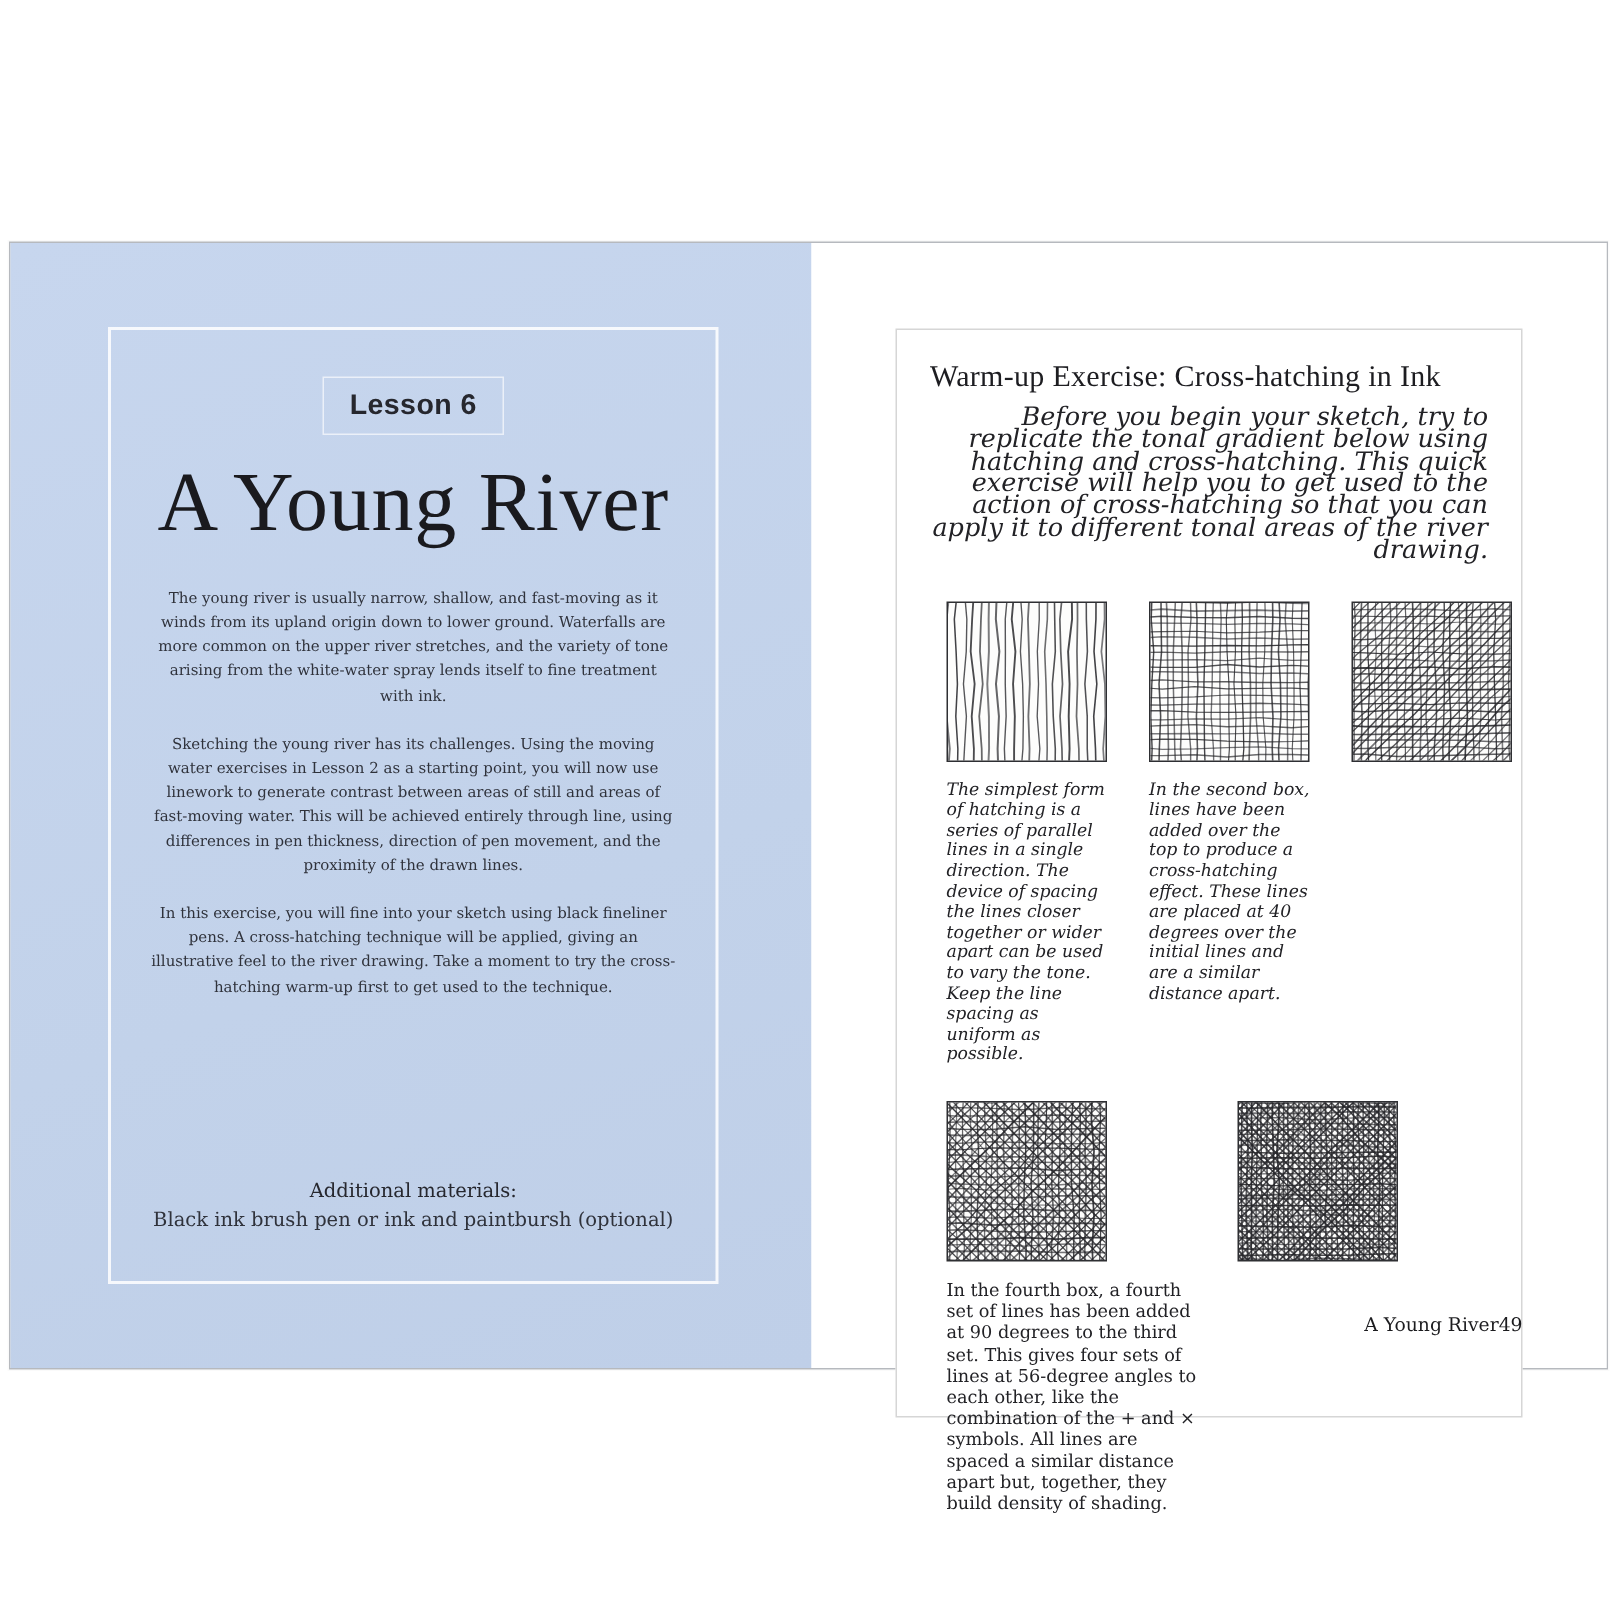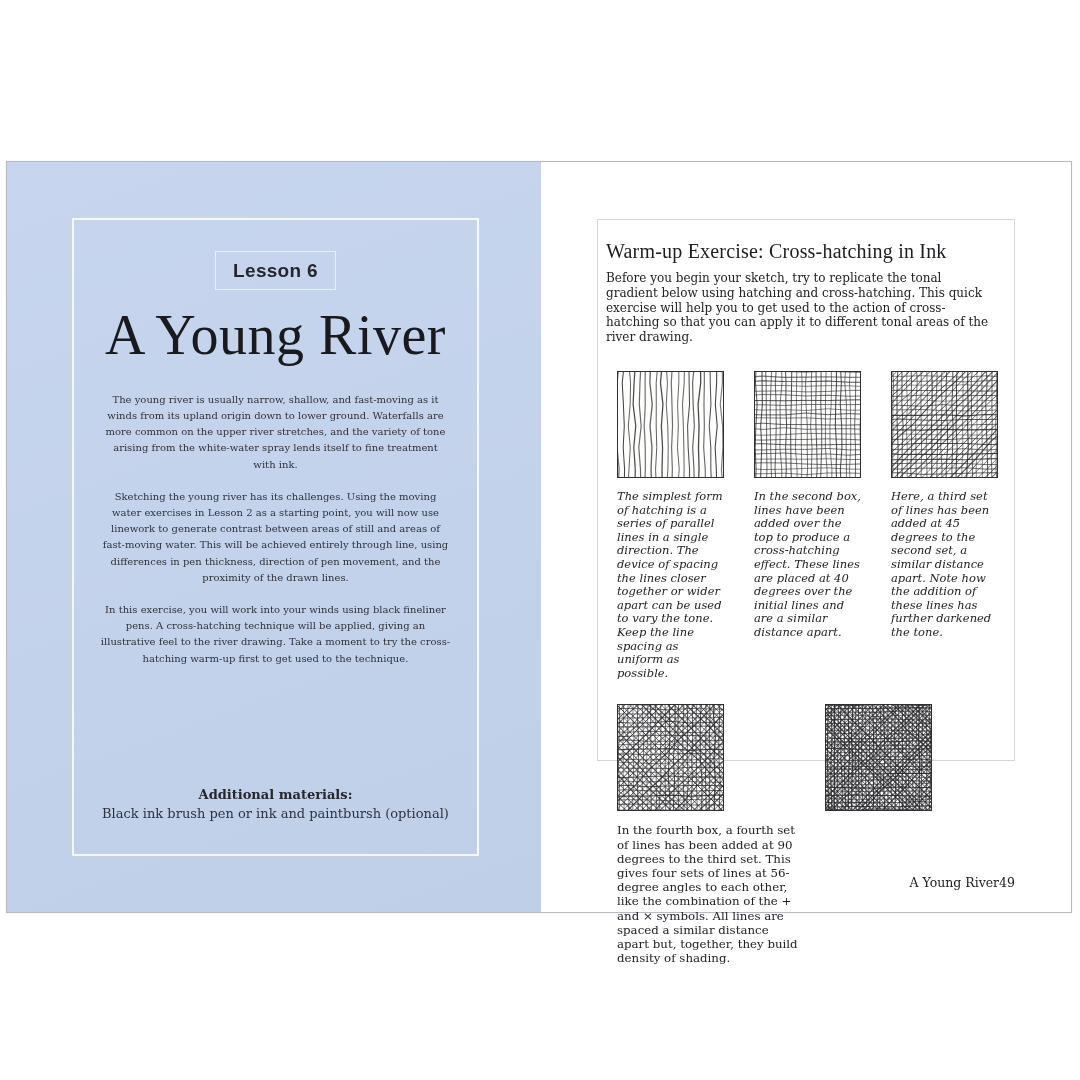--- a/index.html
+++ b/index.html
@@ -17,31 +17,31 @@
            display:flex; flex-direction:column; align-items:center; text-align:center; }
   .lesson-badge { margin-top:31px; border:1px solid rgba(255,255,255,0.65);
                   padding:8px 17px 7px;
                   font-family:"Liberation Sans", sans-serif; font-weight:bold;
                   font-size:19px; letter-spacing:0.3px; color:#26272e; }
   .left-title { margin-top:16px; font-family:"Liberation Serif", serif; font-weight:400;
                 font-size:56px; line-height:1.05; color:#1a1a1e; letter-spacing:0.5px; }
   .left-body { width:350px; margin-top:27px; display:flex; flex-direction:column; gap:16px;
                font-size:10px; line-height:16.2px; color:#2f323b; }
   .materials { margin-top:auto; padding-bottom:33px; width:380px; }
-  .materials-label { font-weight:bold; font-size:13px; color:#26272e; margin-bottom:4px; }
+  .materials-label { font-weight:normal; font-size:13px; color:#26272e; margin-bottom:4px; }
   .materials-text  { font-size:13px; color:#2f323b; }
 
   
   .page-right { flex:1; background:#ffffff; position:relative; }
-  .rbox { position:absolute; left:56px; right:56px; top:57px; height:542px;
-          border:1px solid #d6d6d6; background:#fff; padding:18px 8px 0; }
+  .rbox { position:absolute; left:56px; right:56px; top:57px; height:726px;
+          border:1px solid #d6d6d6; background:#fff; padding:18px 22px 0; }
   .ex-heading { font-family:"Liberation Serif", serif; font-weight:400;
                 font-size:20px; letter-spacing:0.2px; color:#1d1d21; margin:2px 0 8px; }
-  .ex-intro { font-size:12px; line-height:14.8px; color:#222226;
-              max-width:390px; }
+  .ex-intro { font-style:italic; font-size:17px; line-height:14.8px; color:#222226;
+              max-width:390px;text-align:right; }
   .swatch-row { display:flex; margin-top:26px;margin-left:11px; }
   .row1 .sw-col { width:109px; margin-right:28px; }
   .row1 .sw-col:last-child { margin-right:0; }
   .row2 { margin-top:24px; }
   .row2 .sw-col { width:184px; margin-right:26px; }
   .row2 .sw-col:last-child { margin-right:0; }
   .hatch-box { width:107px; height:107px; border:1.5px solid #2e2f33; background:#fdfdfc; }
   .hatch-box svg { display:block; width:100%; height:100%; }
   .sw-caption { margin-top:12px; font-size:11.5px; line-height:13.6px; color:#222226; }
   .sw-caption.italic { font-style:italic; }
@@ -56,21 +56,21 @@
 
 <div class="spread">
 
   <div class="page-left">
     <div class="frame">
       <div class="lesson-badge">Lesson 6</div>
       <h1 class="left-title">A Young River</h1>
       <div class="left-body">
         <p>The young river is usually narrow, shallow, and fast-moving as it winds from its upland origin down to lower ground. Waterfalls are more common on the upper river stretches, and the variety of tone arising from the white-water spray lends itself to fine treatment with ink.</p>
         <p>Sketching the young river has its challenges. Using the moving water exercises in Lesson 2 as a starting point, you will now use linework to generate contrast between areas of still and areas of fast-moving water. This will be achieved entirely through line, using differences in pen thickness, direction of pen movement, and the proximity of the drawn lines.</p>
-        <p>In this exercise, you will work into your winds using black fineliner pens. A cross-hatching technique will be applied, giving an illustrative feel to the river drawing. Take a moment to try the cross-hatching warm-up first to get used to the technique.</p>
+        <p>In this exercise, you will fine into your sketch using black fineliner pens. A cross-hatching technique will be applied, giving an illustrative feel to the river drawing. Take a moment to try the cross-hatching warm-up first to get used to the technique.</p>
       </div>
       <div class="materials">
         <div class="materials-label">Additional materials:</div>
         <div class="materials-text">Black ink brush pen or ink and paintbursh (optional)</div>
       </div>
     </div>
   </div>
 
   <div class="page-right">
     <div class="rbox">
@@ -362,21 +362,20 @@
                   <path d="M131.6,-55 L132.0,-33 L130.6,-11 L130.9,11 L131.9,33 L130.9,55 L130.8,77 L131.6,99 L131.0,121 L131.1,143" fill="none" stroke="#26262a" stroke-width="0.78" stroke-opacity="0.78" stroke-linecap="round"></path>
                   <path d="M135.8,-55 L136.5,-33 L134.8,-11 L136.6,11 L136.5,33 L135.7,55 L135.5,77 L134.8,99 L136.4,121 L135.5,143" fill="none" stroke="#26262a" stroke-width="0.90" stroke-opacity="0.68" stroke-linecap="round"></path>
                   <path d="M141.0,-55 L141.1,-33 L141.9,-11 L141.1,11 L142.0,33 L140.4,55 L141.7,77 L140.9,99 L140.2,121 L141.6,143" fill="none" stroke="#26262a" stroke-width="1.11" stroke-opacity="0.74" stroke-linecap="round"></path>
                   <path d="M146.6,-55 L147.2,-33 L145.6,-11 L145.6,11 L147.2,33 L147.1,55 L145.7,77 L146.9,99 L145.6,121 L146.0,143" fill="none" stroke="#26262a" stroke-width="1.13" stroke-opacity="0.60" stroke-linecap="round"></path>
                   <path d="M152.0,-55 L151.9,-33 L151.9,-11 L150.6,11 L150.6,33 L152.0,55 L151.9,77 L150.7,99 L151.2,121 L150.6,143" fill="none" stroke="#26262a" stroke-width="1.03" stroke-opacity="0.77" stroke-linecap="round"></path>
                   <path d="M157.1,-55 L155.6,-33 L156.4,-11 L155.7,11 L156.9,33 L156.9,55 L156.1,77 L157.3,99 L156.2,121 L155.9,143" fill="none" stroke="#26262a" stroke-width="0.99" stroke-opacity="0.87" stroke-linecap="round"></path>
                   <path d="M161.0,-55 L162.1,-33 L160.8,-11 L160.4,11 L161.6,33 L160.4,55 L160.7,77 L161.6,99 L160.7,121 L161.3,143" fill="none" stroke="#26262a" stroke-width="1.14" stroke-opacity="0.78" stroke-linecap="round"></path>
                 </g>
               </svg>
             </div>
-          <p class="sw-caption italic">Here, a third set of lines has been added at 45 degrees to the second set, a similar distance apart. Note how the addition of these lines has further darkened the tone.</p>
         </div>
       </div>
 
       <div class="swatch-row row2">
         <div class="sw-col">
           <div class="hatch-box">
               <svg viewBox="0 0 107 107" preserveAspectRatio="none">
                 <g transform="rotate(0 53.5 53.5)">
                   <path d="M-54.7,-55 L-54.2,-33 L-54.3,-11 L-54.5,11 L-55.0,33 L-55.2,55 L-55.5,77 L-56.0,99 L-55.0,121 L-54.5,143" fill="none" stroke="#26262a" stroke-width="0.92" stroke-opacity="0.74" stroke-linecap="round"></path>
                   <path d="M-50.4,-55 L-49.7,-33 L-51.3,-11 L-49.7,11 L-51.0,33 L-50.5,55 L-50.8,77 L-51.2,99 L-49.9,121 L-50.5,143" fill="none" stroke="#26262a" stroke-width="0.89" stroke-opacity="0.81" stroke-linecap="round"></path>

